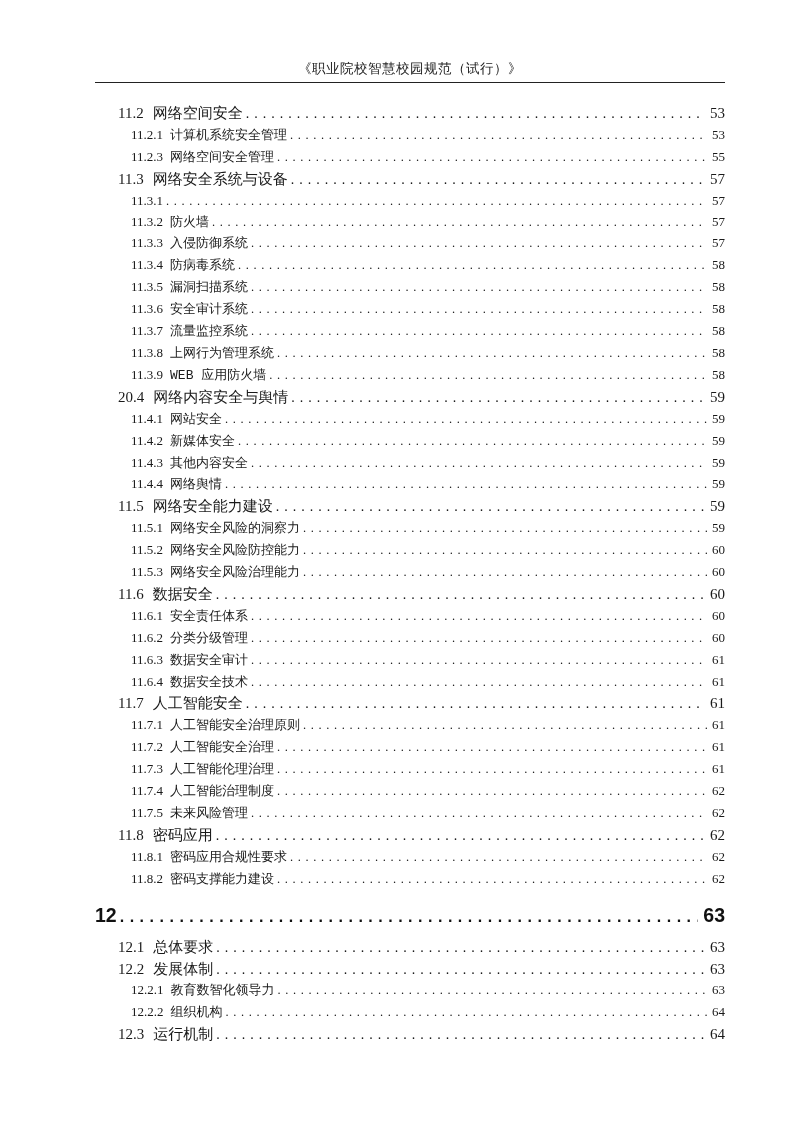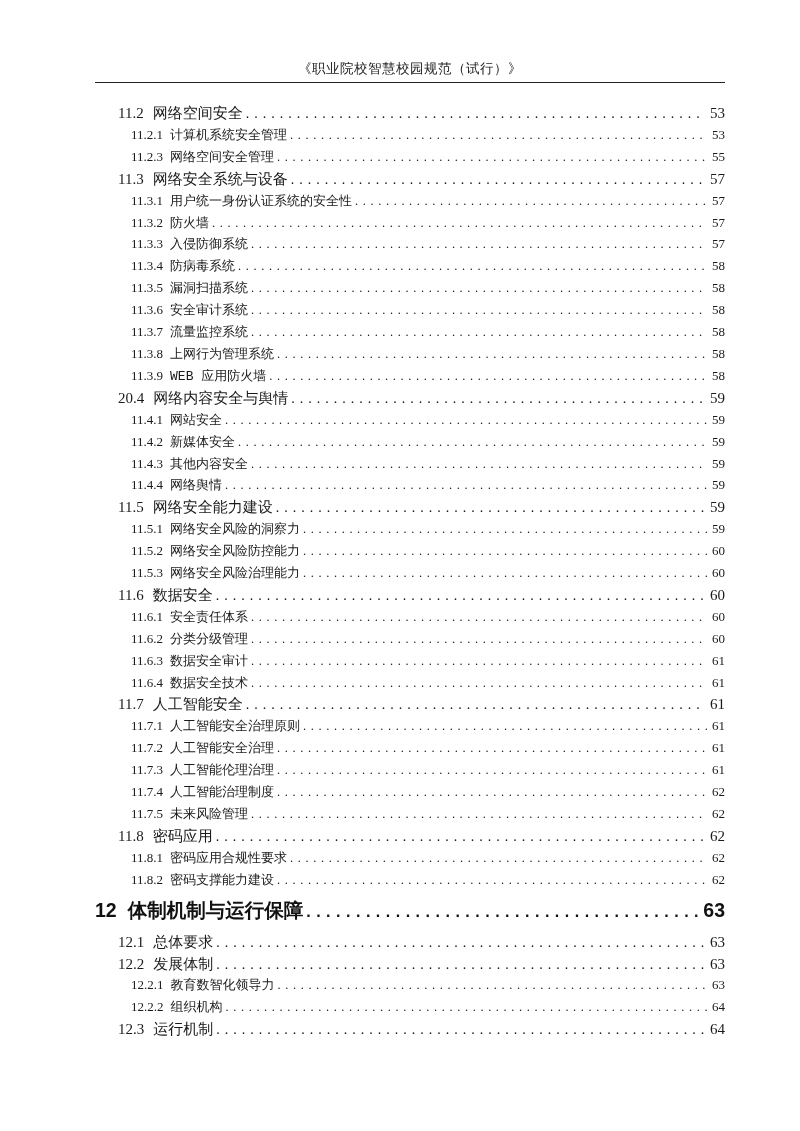--- a/index.html
+++ b/index.html
@@ -46,21 +46,21 @@
 
   .lvl3 { font-size: 13px; padding-left: 36px; text-align: center; }
   .lvl3 .title { margin-left: 7px; font-family: Liberation Mono, monospace; }
   .lvl3 .dots::after { letter-spacing: 4.6px; font-size: 12.5px; }
 
   .lvl1 {
     font-family: "Liberation Sans", sans-serif;
     font-weight: 700;
     font-size: 19.5px; line-height: 26px;
     padding-left: 0;
-    margin: 5px 0 7px 0;
+    margin: 11px 0 7px 0;
     color: #111;
   }
   .lvl1 .title { margin-left: 11px; }
   .lvl1 .dots::after { letter-spacing: 5.5px; font-size: 16px; font-weight: 700; }
 </style>
 </head>
 <body>
 
 <div class="running-header">《职业院校智慧校园规范（试行）》</div>
 
@@ -91,21 +91,20 @@
 
   <div class="toc-row lvl2">
     <span class="num">11.3</span>
     <span class="title">网络安全系统与设备</span>
     <span class="dots"></span>
     <span class="page-no">57</span>
   </div>
 
   <div class="toc-row lvl3">
     <span class="num">11.3.1</span>
-    <span class="title">用户统一身份认证系统的安全性</span>
     <span class="dots"></span>
     <span class="page-no">57</span>
   </div>
 
   <div class="toc-row lvl3">
     <span class="num">11.3.2</span>
     <span class="title">防火墙</span>
     <span class="dots"></span>
     <span class="page-no">57</span>
   </div>
@@ -315,21 +314,20 @@
 
   <div class="toc-row lvl3">
     <span class="num">11.8.2</span>
     <span class="title">密码支撑能力建设</span>
     <span class="dots"></span>
     <span class="page-no">62</span>
   </div>
 
   <div class="toc-row lvl1">
     <span class="num">12</span>
-    <span class="title">体制机制与运行保障</span>
     <span class="dots"></span>
     <span class="page-no">63</span>
   </div>
 
   <div class="toc-row lvl2">
     <span class="num">12.1</span>
     <span class="title">总体要求</span>
     <span class="dots"></span>
     <span class="page-no">63</span>
   </div>

